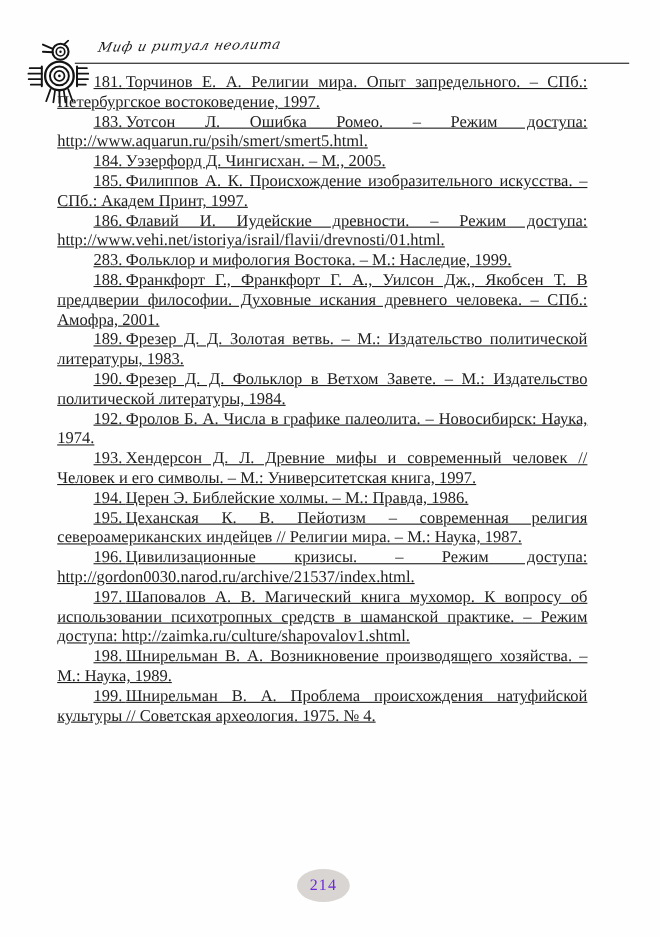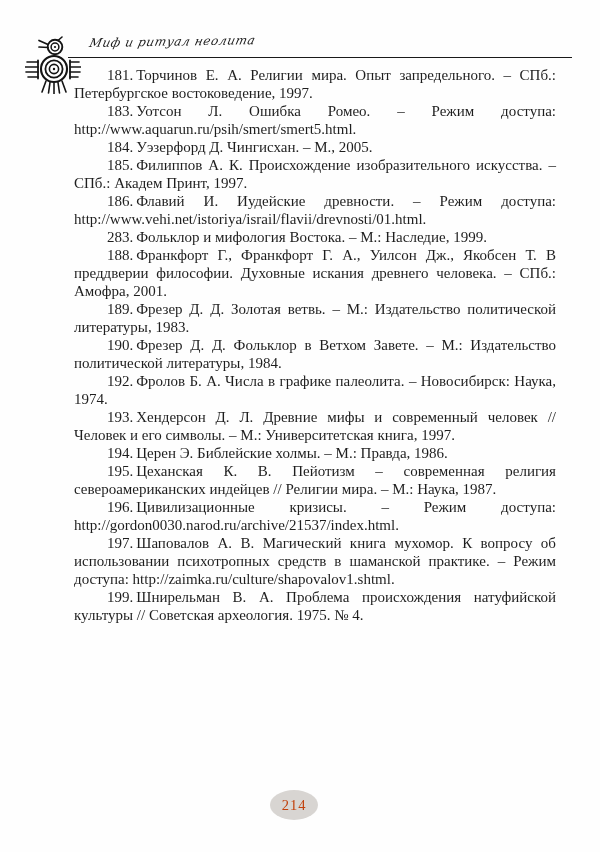--- a/index.html
+++ b/index.html
@@ -41,23 +41,24 @@
     position: absolute;
     left: 68px;
     top: 57px;
     width: 504px;
     height: 1px;
     background: #1a1a1a;
   }
   
   .biblio {
     position: absolute;
-    left: 74px;
+    left: 52px;
     top: 66px;
     width: 482px;
+    text-decoration: underline;
   }
   .entry {
     margin: 0;
     text-align: justify;
     text-indent: 33px;
     font-size: 15px;
     line-height: 18px;
     overflow-wrap: break-word;
   }
   .entry-number { white-space: pre; }
@@ -70,21 +71,21 @@
     height: 30px;
     border-radius: 50%;
     background: #d8d5d2;
     display: flex;
     align-items: center;
     justify-content: center;
   }
   .page-number-oval span {
     font-size: 14.5px;
     letter-spacing: 1px;
-    color: #c2410c;
+    color: #6d28d9;
   }
 </style>
 </head>
 <body>
 
 <div class="page">
 
   <svg class="bird-icon" viewBox="0 0 56 58" fill="none" stroke="#141414" stroke-linecap="round">
 
     <circle cx="30" cy="11" r="7.3" stroke-width="1.9"></circle>
@@ -150,20 +151,21 @@
     <p class="entry"><span class="entry-number">193. </span><span class="entry-text">Хендерсон Д. Л. Древние мифы и современный человек // Человек и его символы. – М.: Университетская книга, 1997.</span></p>
 
     <p class="entry"><span class="entry-number">194. </span><span class="entry-text">Церен Э. Библейские холмы. – М.: Правда, 1986.</span></p>
 
     <p class="entry"><span class="entry-number">195. </span><span class="entry-text">Цеханская К. В. Пейотизм – современная религия североамериканских индейцев // Религии мира. – М.: Наука, 1987.</span></p>
 
     <p class="entry"><span class="entry-number">196. </span><span class="entry-text">Цивилизационные кризисы. – Режим доступа: http://gordon0030.narod.ru/archive/21537/index.html.</span></p>
 
     <p class="entry"><span class="entry-number">197. </span><span class="entry-text">Шаповалов А. В. Магический книга мухомор. К вопросу об использовании психотропных средств в шаманской практике. – Режим доступа: http://zaimka.ru/culture/shapovalov1.shtml.</span></p>
 
+    <p class="entry"><span class="entry-number">198. </span><span class="entry-text">Шнирельман В. А. Возникновение производящего хозяйства. – М.: Наука, 1989.</span></p>
 
     <p class="entry"><span class="entry-number">199. </span><span class="entry-text">Шнирельман В. А. Проблема происхождения натуфийской культуры // Советская археология. 1975. № 4.</span></p>
   </main>
 
   <div class="page-number-oval">
     <span>214</span>
   </div>
 
 </div>
 

